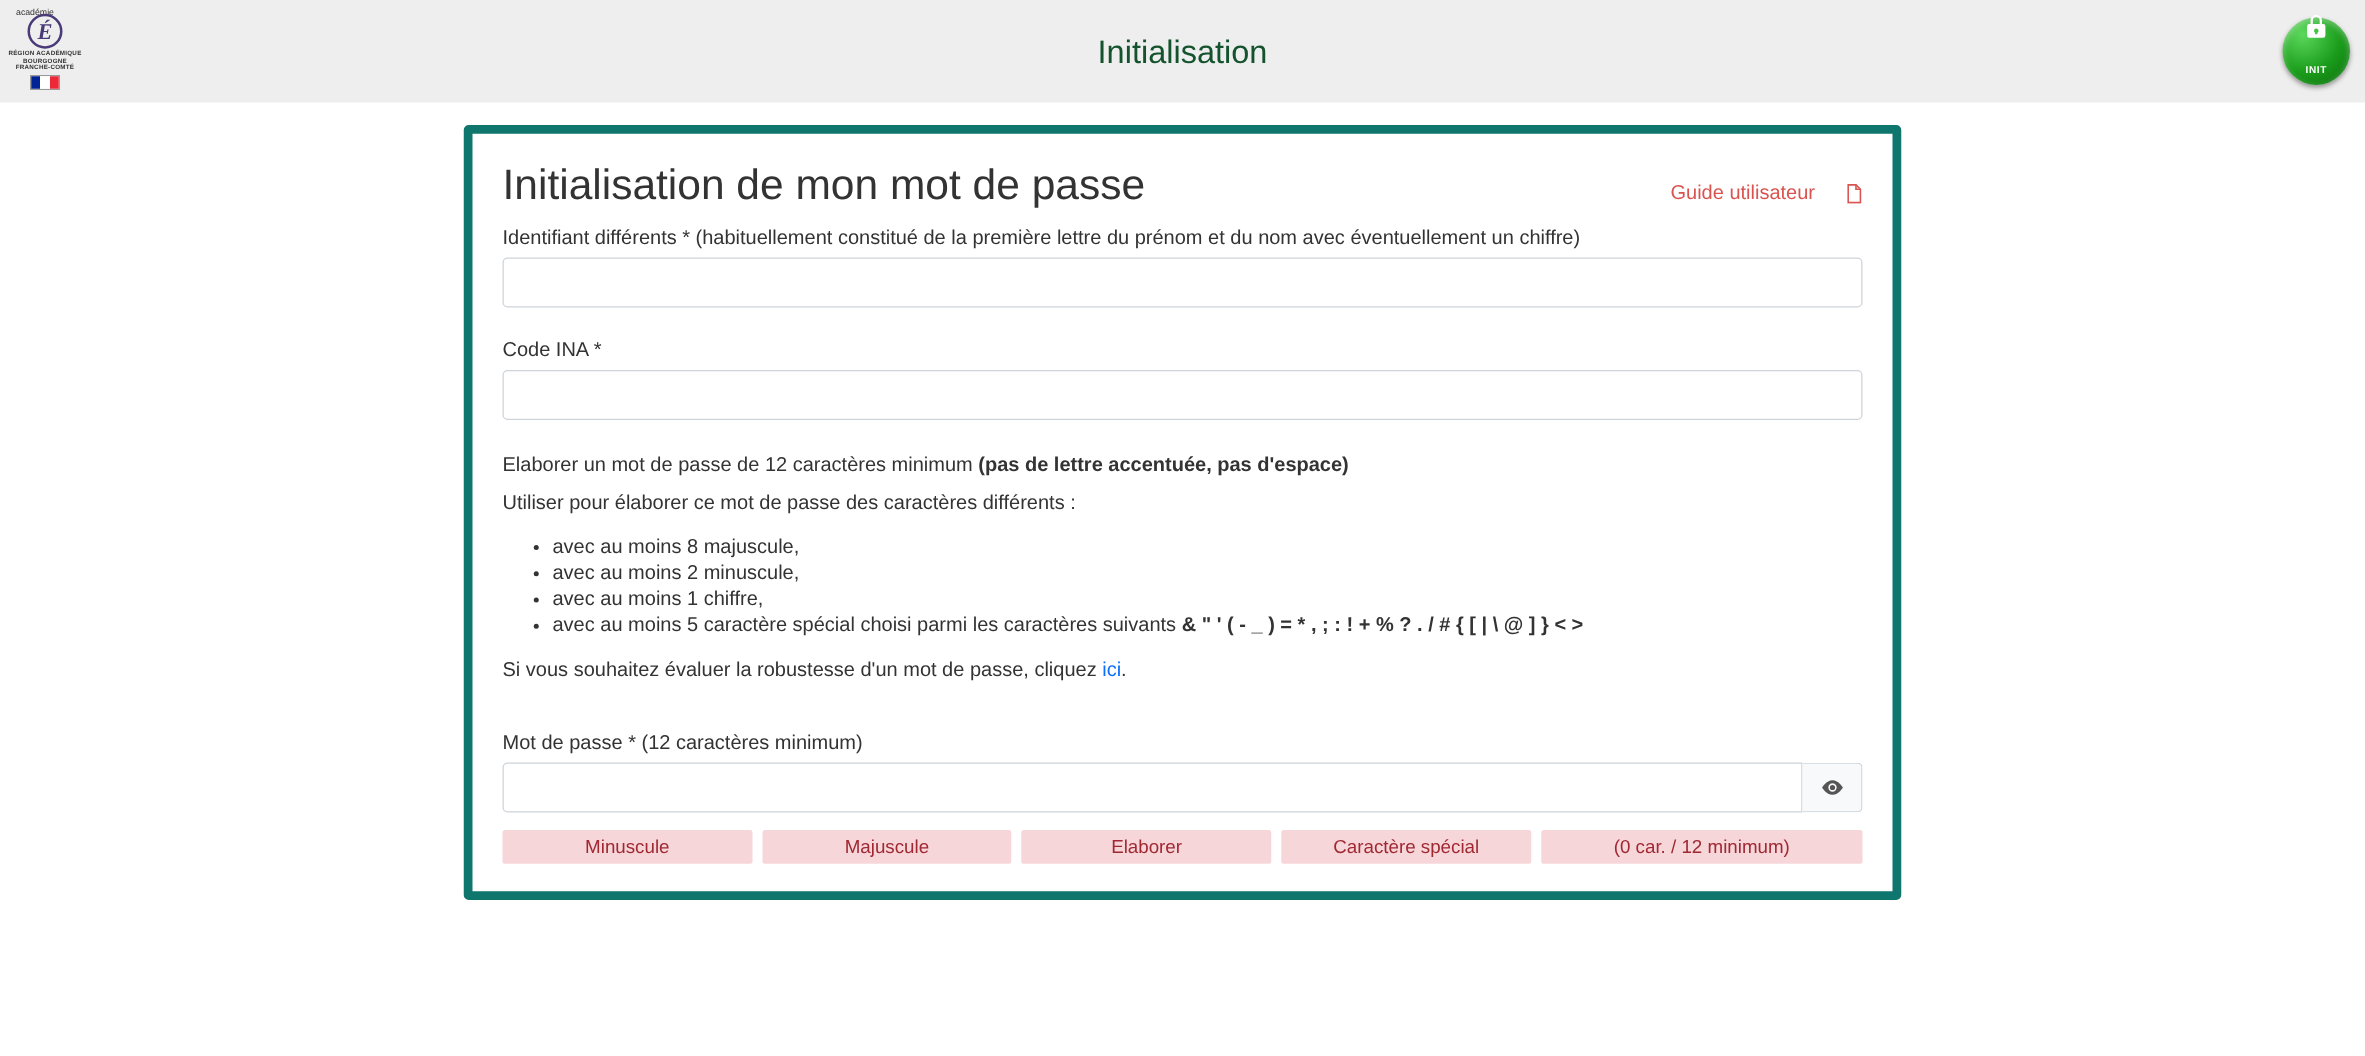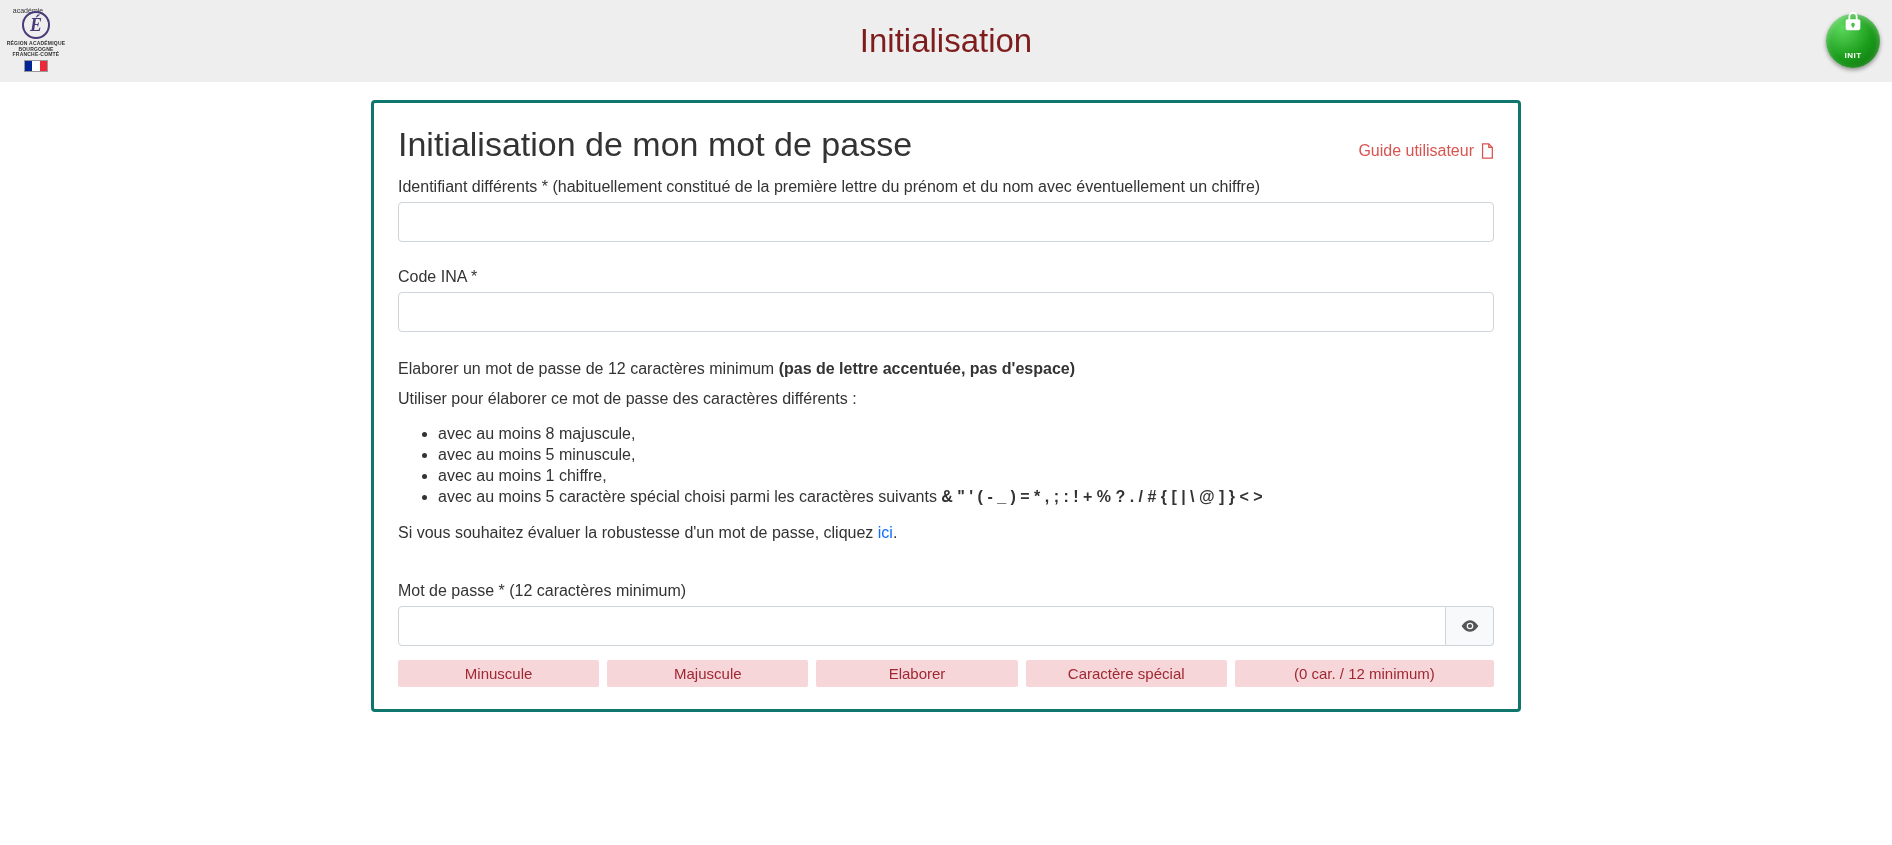--- a/index.html
+++ b/index.html
@@ -54,22 +54,22 @@
     position: relative;
     border: 0.5px solid #999;
     display: flex;
   }
   .flag span { flex: 1; }
   .flag .b { background: #002395; }
   .flag .w { background: #fff; }
   .flag .r { background: #ED2939; }
 
   .header-title {
-    color: #7f1d1d;
-    font-size: 33px;
+    color: #14532d;
+    font-size: 26px;
     font-weight: 400;
   }
 
   .init-badge {
     position: absolute;
     right: 12px;
     top: 50%;
     transform: translateY(-50%);
     width: 54px; height: 54px;
     border-radius: 50%;
@@ -85,21 +85,21 @@
     bottom: 8px;
     font-size: 8px;
     font-weight: bold;
     color: #fff;
     letter-spacing: 0.5px;
   }
 
   .panel {
     max-width: 1150px;
     margin: 18px auto 0;
-    border: 3px solid #0f766e;
+    border: 7px solid #0f766e;
     border-radius: 4px;
     padding: 22px 24px;
     background: #fff;
   }
   .panel-head {
     display: flex;
     justify-content: space-between;
     align-items: baseline;
     margin-bottom: 14px;
   }
@@ -107,21 +107,21 @@
     font-size: 34px;
     font-weight: 400;
     color: #333;
   }
   .guide-link {
     color: #d9534f;
     font-size: 16px;
     text-decoration: none;
     display: inline-flex;
     align-items: center;
-    gap: 6px;
+    gap: 24px;
     cursor: pointer;
     text-align: center;
   }
   .guide-link svg { width: 14px; height: 16px; stroke: #d9534f; fill: none; stroke-width: 1.4; }
 
   .form-label {
     display: block;
     margin-top: 6px;
     margin-bottom: 6px;
     font-size: 16px;
@@ -228,21 +228,21 @@
   <label class="form-label">Code INA *</label>
   <input type="text" class="text-input" value="" style="">
 
   <p class="instr">
     <span>Elaborer un mot de passe de 12 caractères minimum </span><strong>(pas de lettre accentuée, pas d'espace)</strong>
   </p>
   <p class="instr">Utiliser pour élaborer ce mot de passe des caractères différents :</p>
 
   <ul class="rules">
     <li>avec au moins 8 majuscule,</li>
-    <li>avec au moins 5 minuscule,</li>
+    <li>avec au moins 2 minuscule,</li>
     <li>avec au moins 1 chiffre,</li>
     <li>
       <span>avec au moins 5 caractère spécial choisi parmi les caractères suivants </span><strong>&amp; " ' ( - _ ) = * , ; : ! + % ? . / # { [ | \ @ ] } &lt; &gt;</strong>
     </li>
   </ul>
 
   <p class="instr">
     <span>Si vous souhaitez évaluer la robustesse d'un mot de passe, cliquez </span><a class="link">ici</a><span>.</span>
   </p>
 

